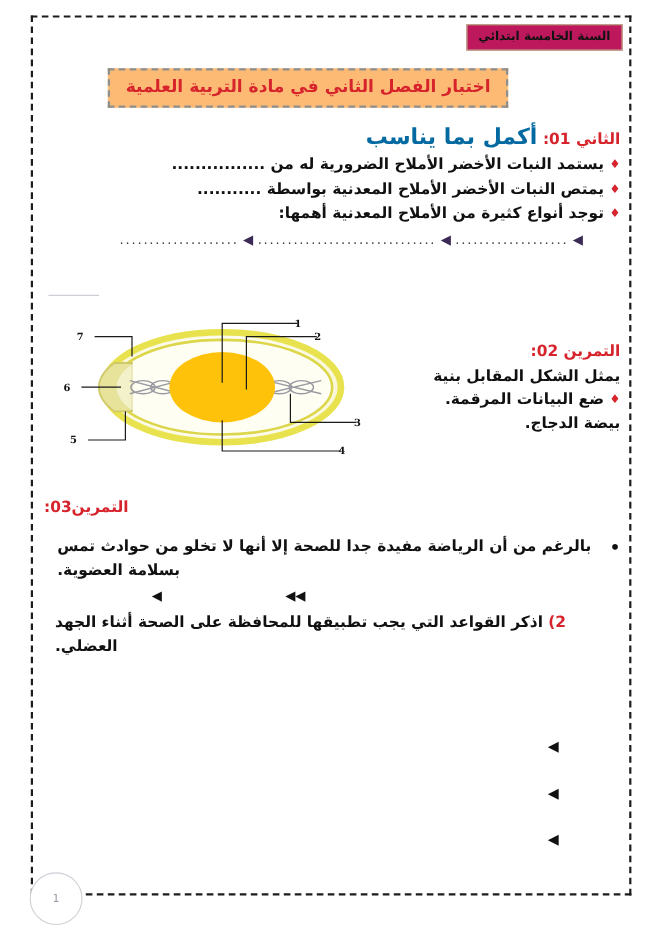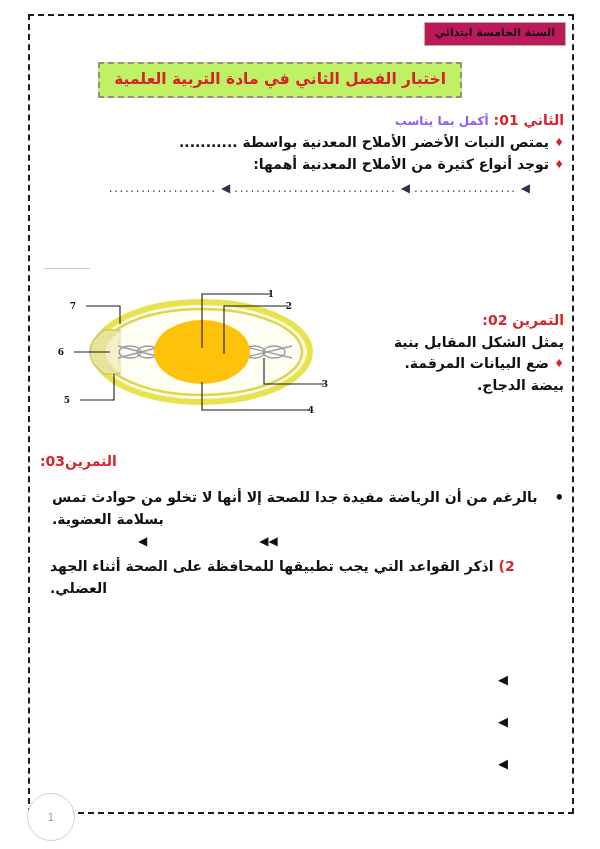--- a/index.html
+++ b/index.html
@@ -61,21 +61,21 @@
     font-weight: bold;
     text-align: center;
     padding: 4px 3px 5px 3px;
     line-height: 1.35;
   }
   .exam-title-box {
     position: absolute;
     right: 112px; top: 48px;
     border: 2px dashed #8f8f8f;
     padding: 6px 14px 8px 14px;
-    background: #bef264;
+    background: #fdba74;
   }
   .exam-title {
     color: #d6232c;
     font-weight: bold;
     font-size: 15.5px;
     white-space: nowrap;
     letter-spacing: -0.3px;
   }
 
   
@@ -83,23 +83,23 @@
     position: absolute;
     left: 40px; top: 112px;
     width: 524px;
   }
   .ex-label {
     color: #d6232c;
     font-weight: bold;
     font-size: 14px;
   }
   .bold-ar {
-    color: #8b5cf6;
-    font-weight: bold;
-    font-size: 12px;
+    color: #0369a1;
+    font-weight: bold;
+    font-size: 20px;
   }
 
   
   .ex1 {
     position: absolute;
     right: 0; top: 0;
     width: 524px;
     text-align: right;
     direction: rtl;
   }
@@ -270,20 +270,23 @@
 
   <div class="content">
 
     <div class="ex1">
 
       <div class="ex1-head">
         <span class="ex-label">الثاني 01:</span>
         <span class="bold-ar">أكمل بما يناسب</span>
       </div>
 
+      <div class="ex1-item">
+        <span class="diamond">♦</span><span>يستمد النبات الأخضر الأملاح الضرورية له من ................</span>
+      </div>
 
       <div class="ex1-item">
         <span class="diamond">♦</span><span>يمتص النبات الأخضر الأملاح المعدنية بواسطة ...........</span>
       </div>
 
       <div class="ex1-item">
         <span class="diamond">♦</span><span>توجد أنواع كثيرة من الأملاح المعدنية أهمها:</span>
       </div>
 
       <div class="blanks-row">

